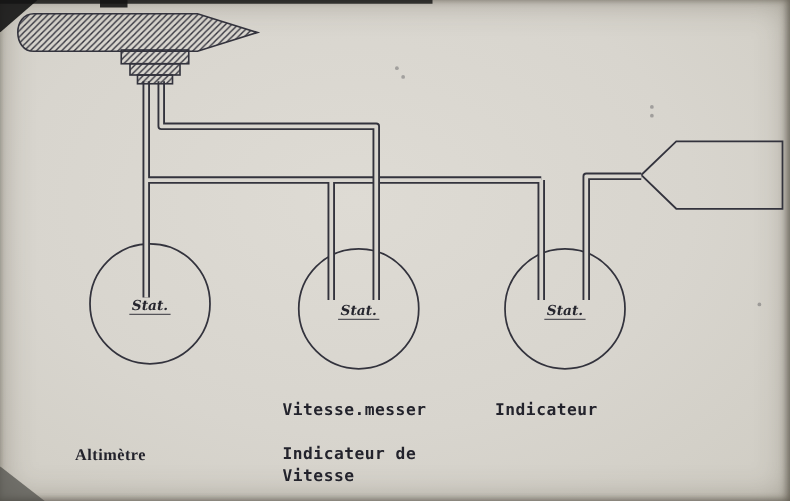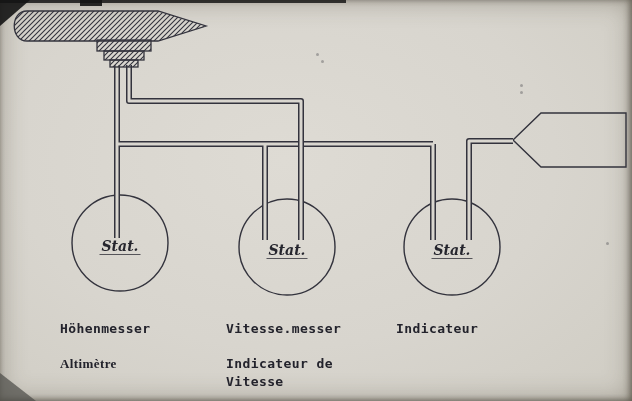--- a/index.html
+++ b/index.html
@@ -18,21 +18,21 @@
   .top-blob{left:80px;top:0;width:22px;height:6px;opacity:.9;}
   .corner-tl{left:0;top:0;width:30px;height:26px;opacity:.9;
     clip-path:polygon(0 0,100% 0,0 100%);}
   .corner-bl{left:0;bottom:0;top:auto;width:36px;height:28px;background:#4a4a46;opacity:.7;
     clip-path:polygon(0 0,0 100%,100% 100%);}
   .speck{position:absolute;width:3px;height:3px;border-radius:50%;background:#3a3a40;opacity:.35;}
   
   .dial-label{
     position:absolute;transform:translateX(-50%);
     font-family:"DejaVu Serif","Liberation Serif",serif;
-    font-style:italic;font-weight:700;font-size:14px;color:#26262e;
+    font-style:italic;font-weight:700;font-size:11px;color:#26262e;
     border-bottom:1px solid rgba(40,40,50,.75);padding:0 2px 0 2px;line-height:1.1;
   }
   .name-label{
     position:absolute;font-size:13px;font-weight:700;letter-spacing:.4px;
     color:#23232c;line-height:1.35;
   }
   .w-narrow{width:118px;}
 </style>
 </head>
 <body>
@@ -86,21 +86,20 @@
         <rect x="104" y="51" width="40" height="9"></rect>
         <rect x="110" y="60" width="28" height="7"></rect>
       </g>
     </g>
   </svg>
 
   <span class="dial-label" style="left:120px;top:239px;">Stat.</span>
   <span class="dial-label" style="left:287px;top:243px;">Stat.</span>
   <span class="dial-label" style="left:452px;top:243px;">Stat.</span>
 
-  <div class="name-label" style="left:60px;top:320px;width:150px;">Höhenmesser</div>
   <div class="name-label" style="left:226px;top:320px;width:160px;">Vitesse.messer</div>
   <div class="name-label" style="left:396px;top:320px;width:150px;">Indicateur</div>
 
   <div class="name-label" style="left:60px;top:355px;width:150px;font-family:Liberation Serif, serif;">Altimètre</div>
   <div class="name-label w-narrow" style="left:226px;top:355px;">Indicateur de Vitesse</div>
 
   <div class="artifact top-bar"></div>
   <div class="artifact top-blob"></div>
   <div class="artifact corner-tl"></div>
   <div class="artifact corner-bl"></div>

